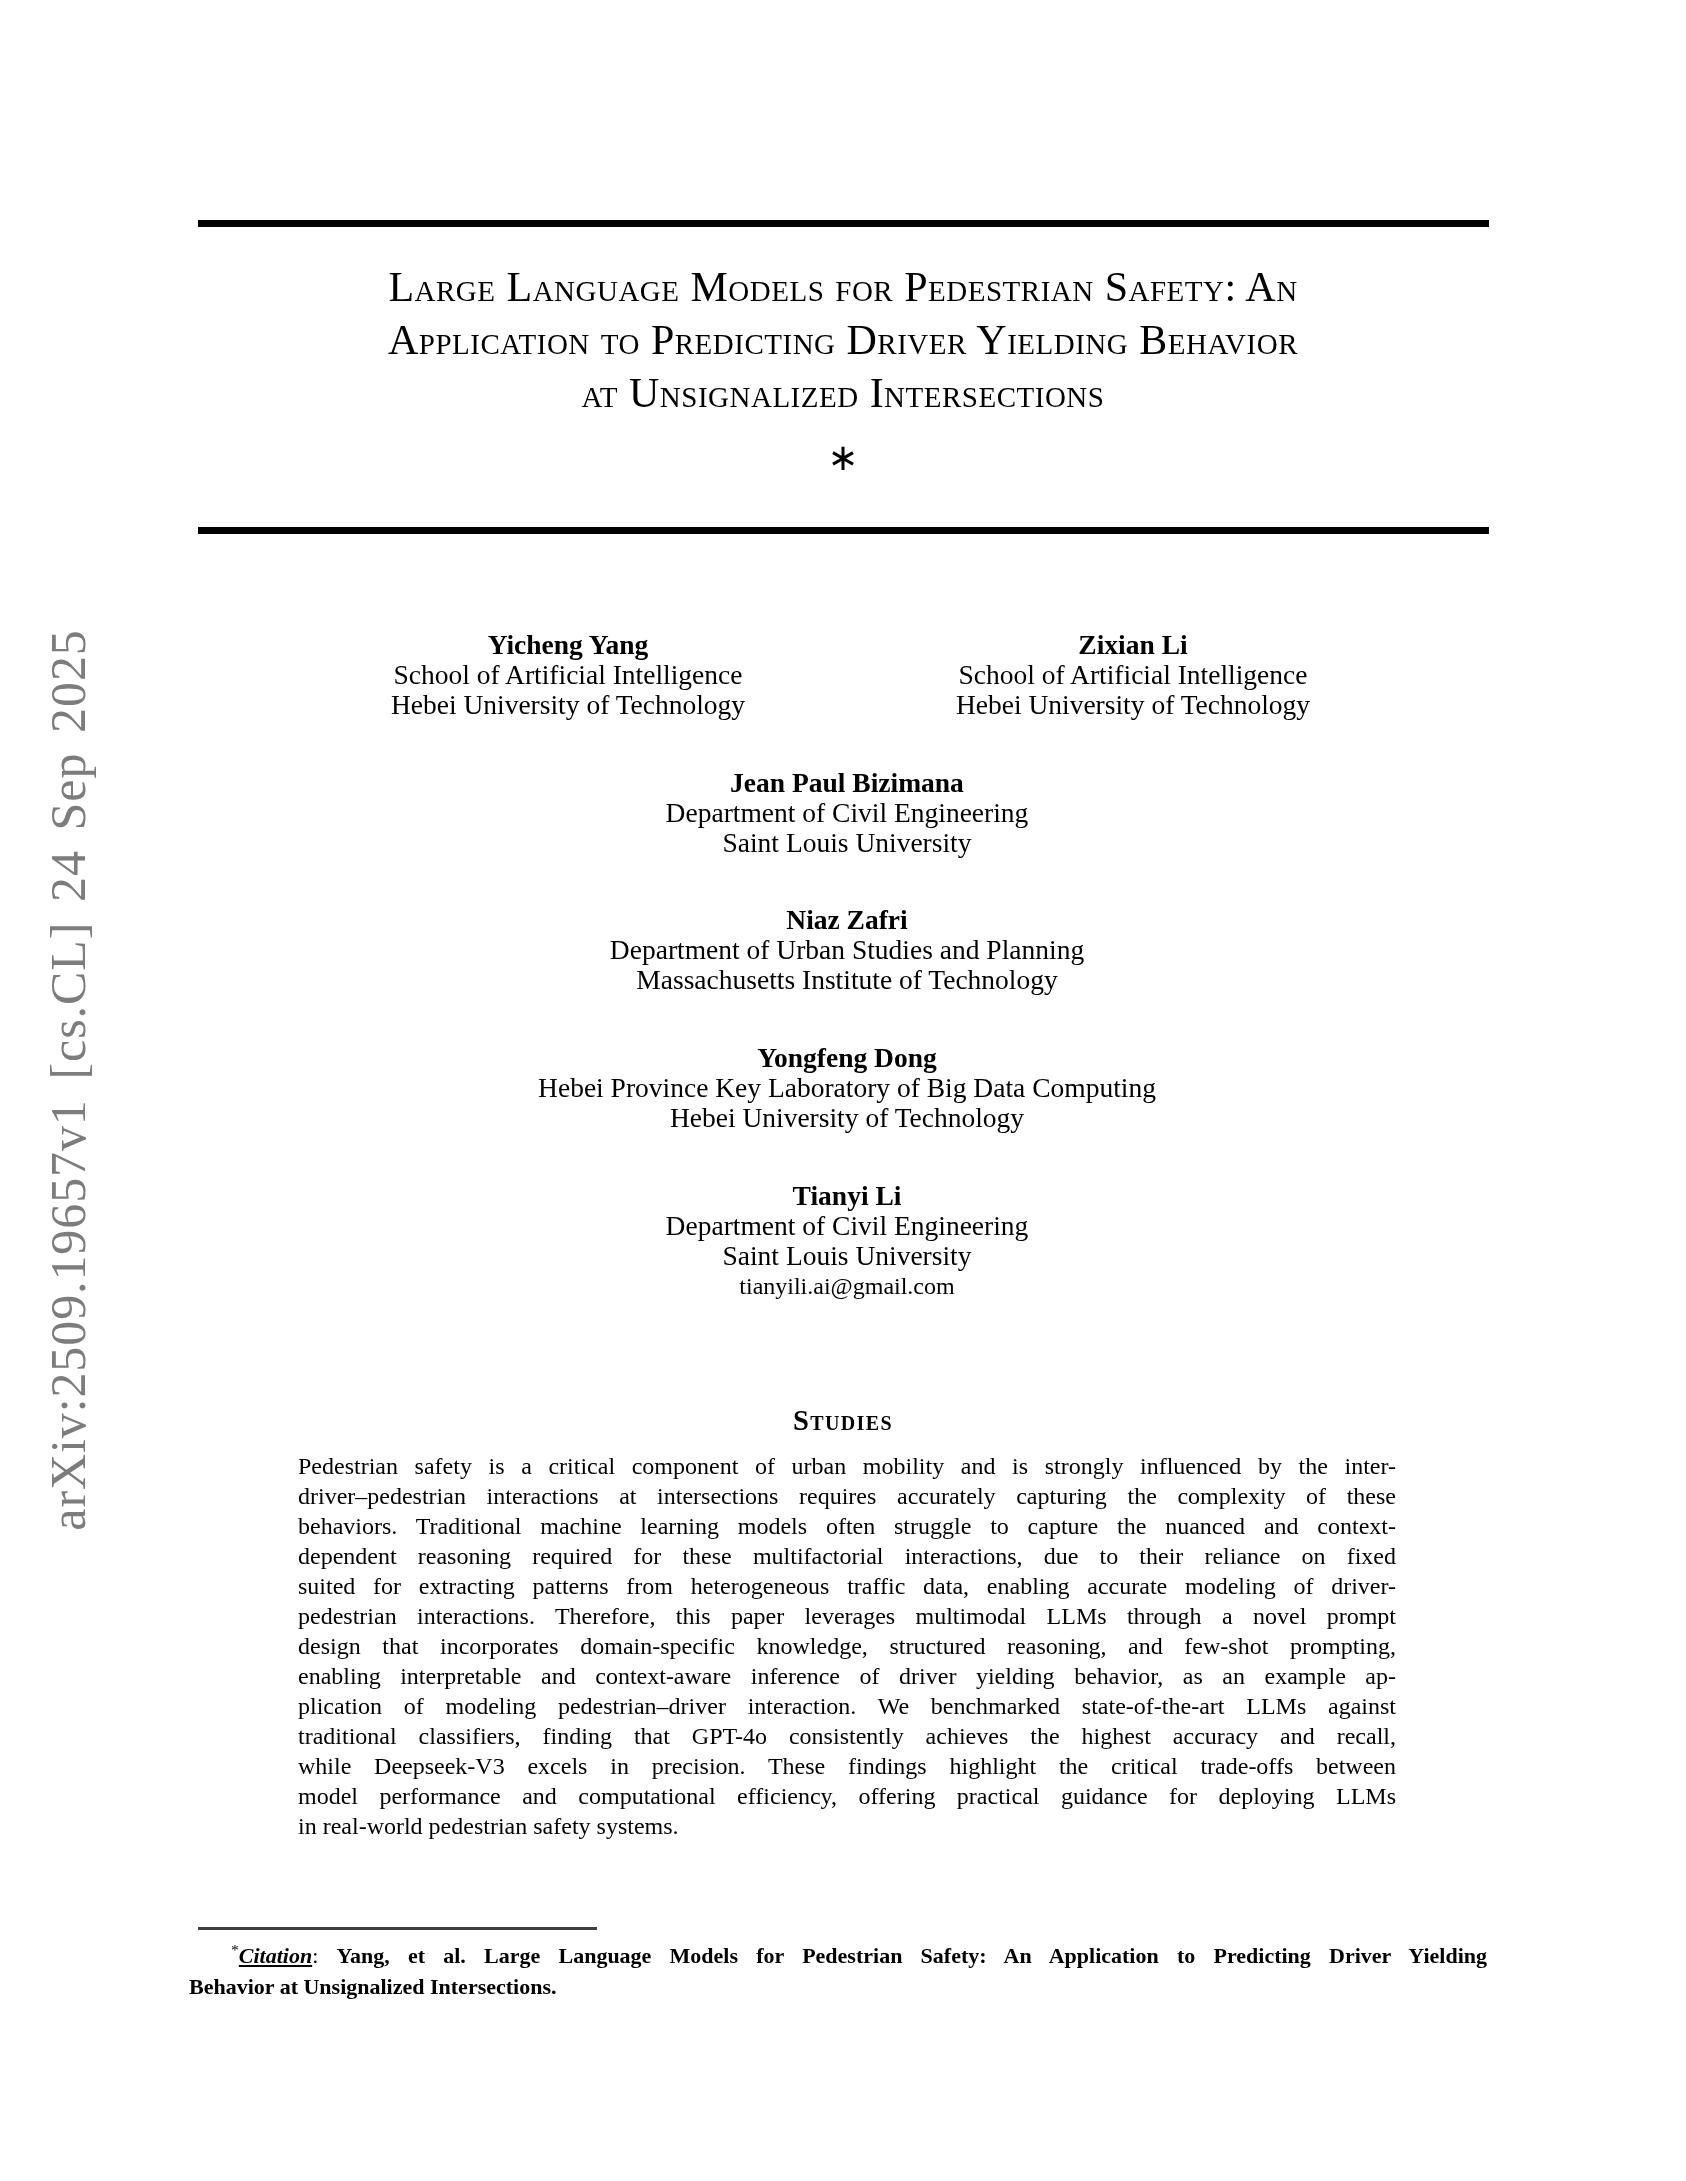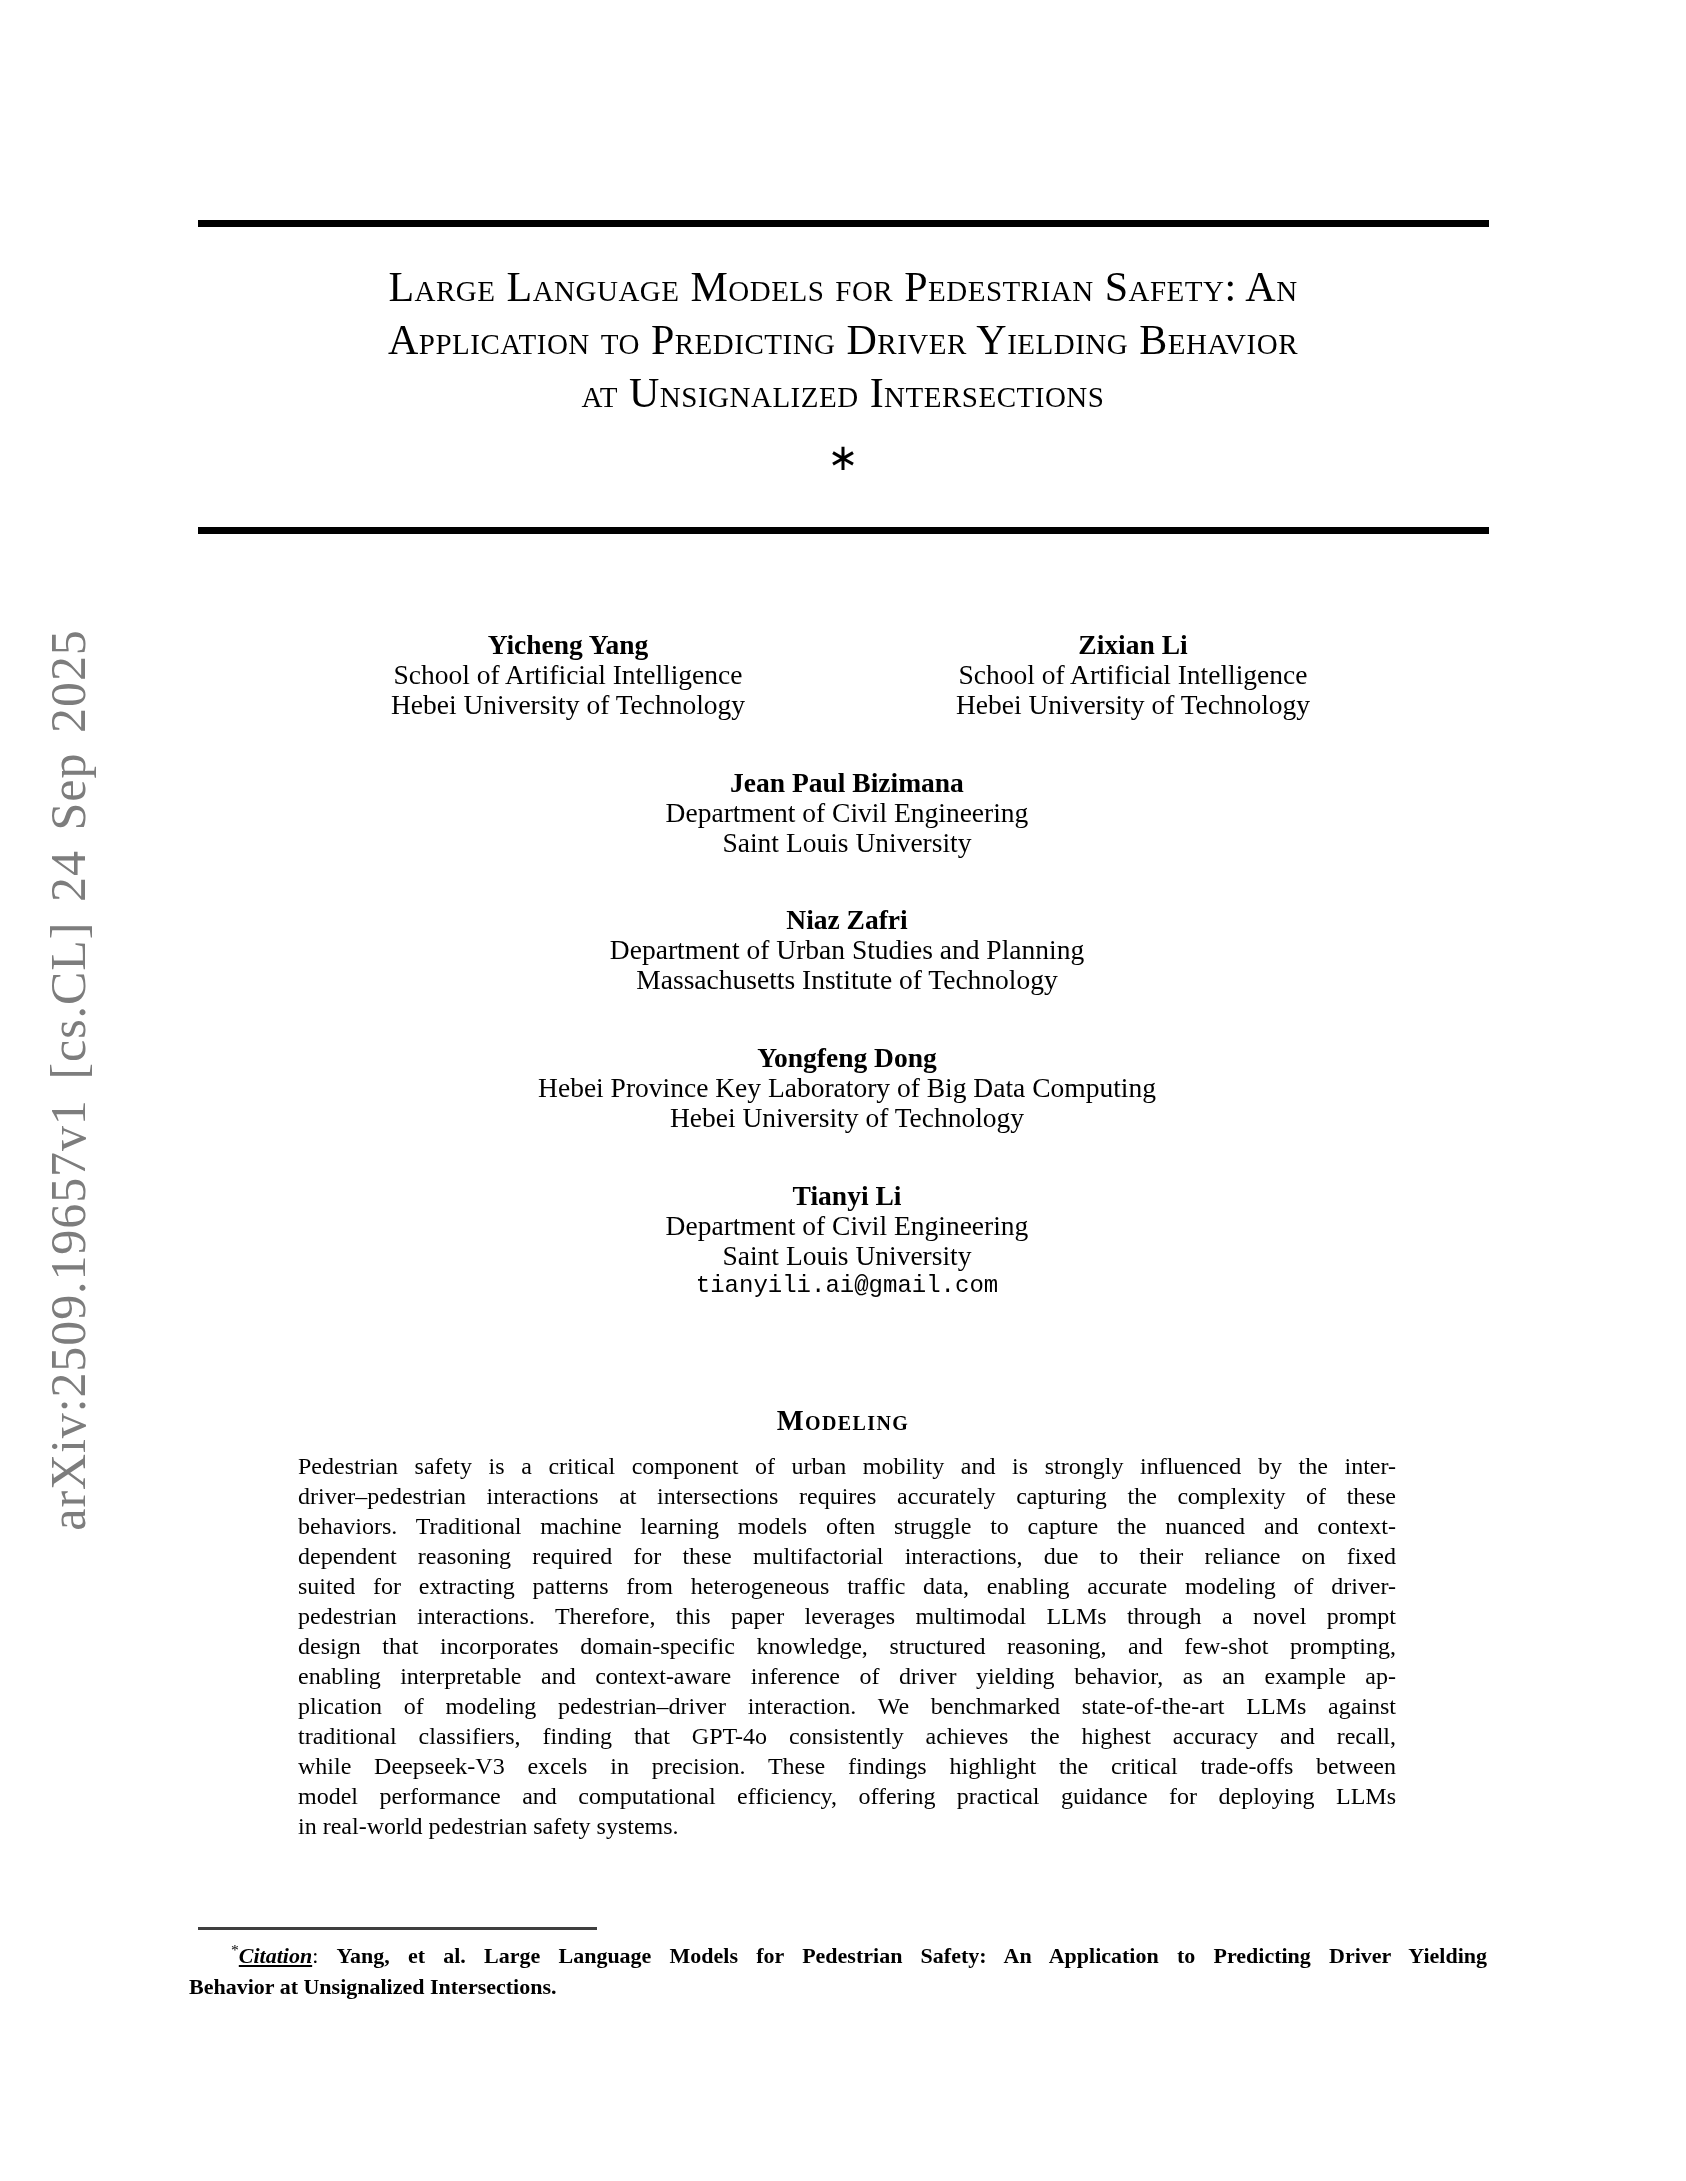--- a/index.html
+++ b/index.html
@@ -22,21 +22,21 @@
   }
 
   .author{position:absolute;text-align:center;font-size:27.5px;line-height:30px;width:643px;}
   .author .name{font-weight:bold;}
   .author.a0{left:568px;top:630px;transform:translateX(-50%);}
   .author.a1{left:1133px;top:630px;transform:translateX(-50%);}
   .author.a2{left:847px;top:768px;transform:translateX(-50%);}
   .author.a3{left:847px;top:905px;transform:translateX(-50%);}
   .author.a4{left:847px;top:1043px;transform:translateX(-50%);}
   .author.a5{left:847px;top:1181px;transform:translateX(-50%);}
-  .author .email{font-family:Liberation Mono, monospace;font-size:24px;letter-spacing:0;}
+  .author .email{font-family:Liberation Serif, serif;font-size:24px;letter-spacing:0;}
 
   .abstract-heading{
     position:absolute;left:99px;top:1405px;width:1488px;text-align:center;
     font-size:28.5px;font-weight:bold;font-variant:small-caps;letter-spacing:1.4px;
   }
   .abstract{
     position:absolute;left:298px;top:1451px;width:1098px;
     font-size:24px;line-height:30px;
   }
   .abstract .aline{text-align:justify;text-align-last:justify;}
@@ -106,21 +106,21 @@
   <div>Hebei University of Technology</div>
 </div>
 
 <div class="author a5">
   <div class="name">Tianyi Li</div>
   <div>Department of Civil Engineering</div>
   <div>Saint Louis University</div>
   <div class="email">tianyili.ai@gmail.com</div>
 </div>
 
-<div class="abstract-heading">Modeling</div>
+<div class="abstract-heading">Studies</div>
 
 <div class="abstract">
   <div class="aline">Pedestrian safety is a critical component of urban mobility and is strongly influenced by the inter-</div>
   <div class="aline">driver–pedestrian interactions at intersections requires accurately capturing the complexity of these</div>
   <div class="aline">behaviors. Traditional machine learning models often struggle to capture the nuanced and context-</div>
   <div class="aline">dependent reasoning required for these multifactorial interactions, due to their reliance on fixed</div>
   <div class="aline">suited for extracting patterns from heterogeneous traffic data, enabling accurate modeling of driver-</div>
   <div class="aline">pedestrian interactions. Therefore, this paper leverages multimodal LLMs through a novel prompt</div>
   <div class="aline">design that incorporates domain-specific knowledge, structured reasoning, and few-shot prompting,</div>
   <div class="aline">enabling interpretable and context-aware inference of driver yielding behavior, as an example ap-</div>

